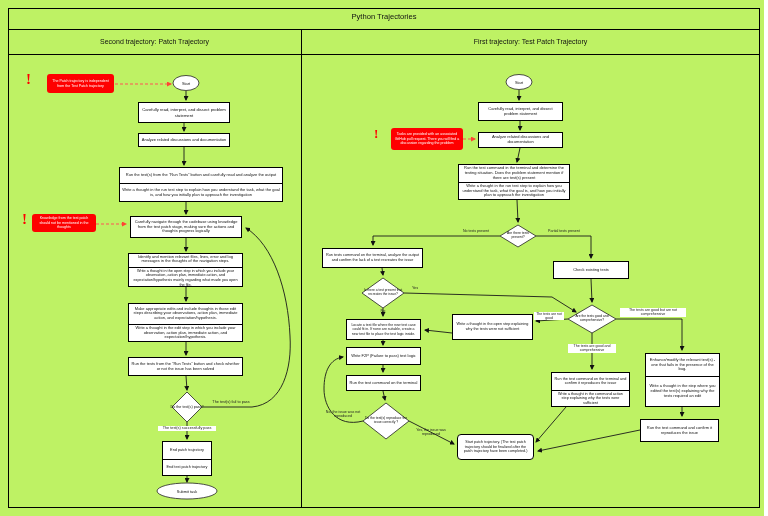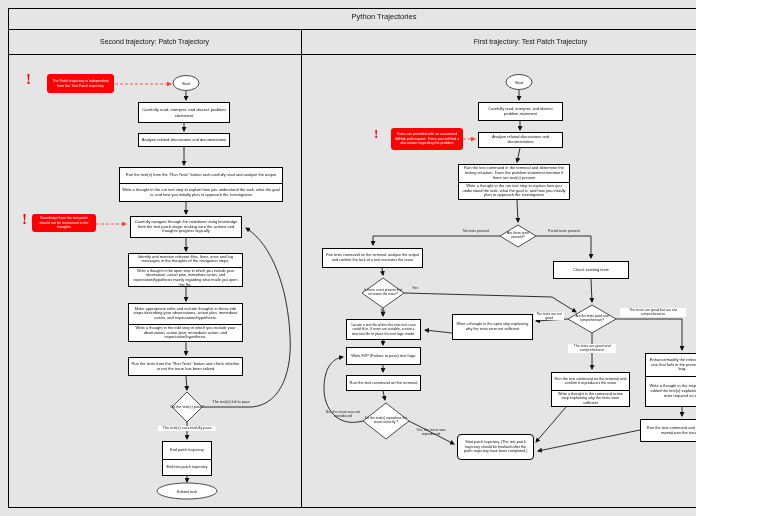--- a/index.html
+++ b/index.html
@@ -1,16 +1,16 @@
 <!DOCTYPE html>
 <html><head>
 <meta charset="utf-8">
 <style>
   html,body{margin:0;padding:0;background:#fff;}
-  #canvas{position:relative;width:696px;height:516px;background:#e5e5e5;overflow:hidden;
+  #canvas{position:relative;width:764px;height:516px;background:#bef264;overflow:hidden;
           font-family:"Liberation Sans", sans-serif;color:#111;}
   .frame{position:absolute;box-sizing:border-box;border:1.6px solid #000;background:transparent;}
   .hline{position:absolute;background:#000;height:1.4px;}
   .vline{position:absolute;background:#000;width:1.4px;}
   .title{position:absolute;left:8px;top:12px;width:752px;text-align:center;font-size:7.6px;}
   .ptitle{position:absolute;top:38px;text-align:center;font-size:7px;}
   svg.layer{position:absolute;left:0;top:0;}
   .box{position:absolute;background:#fff;border:1px solid #000;box-sizing:border-box;
        display:flex;align-items:center;justify-content:center;text-align:center;
        font-size:4px;line-height:1.2;padding:0 2px;}

